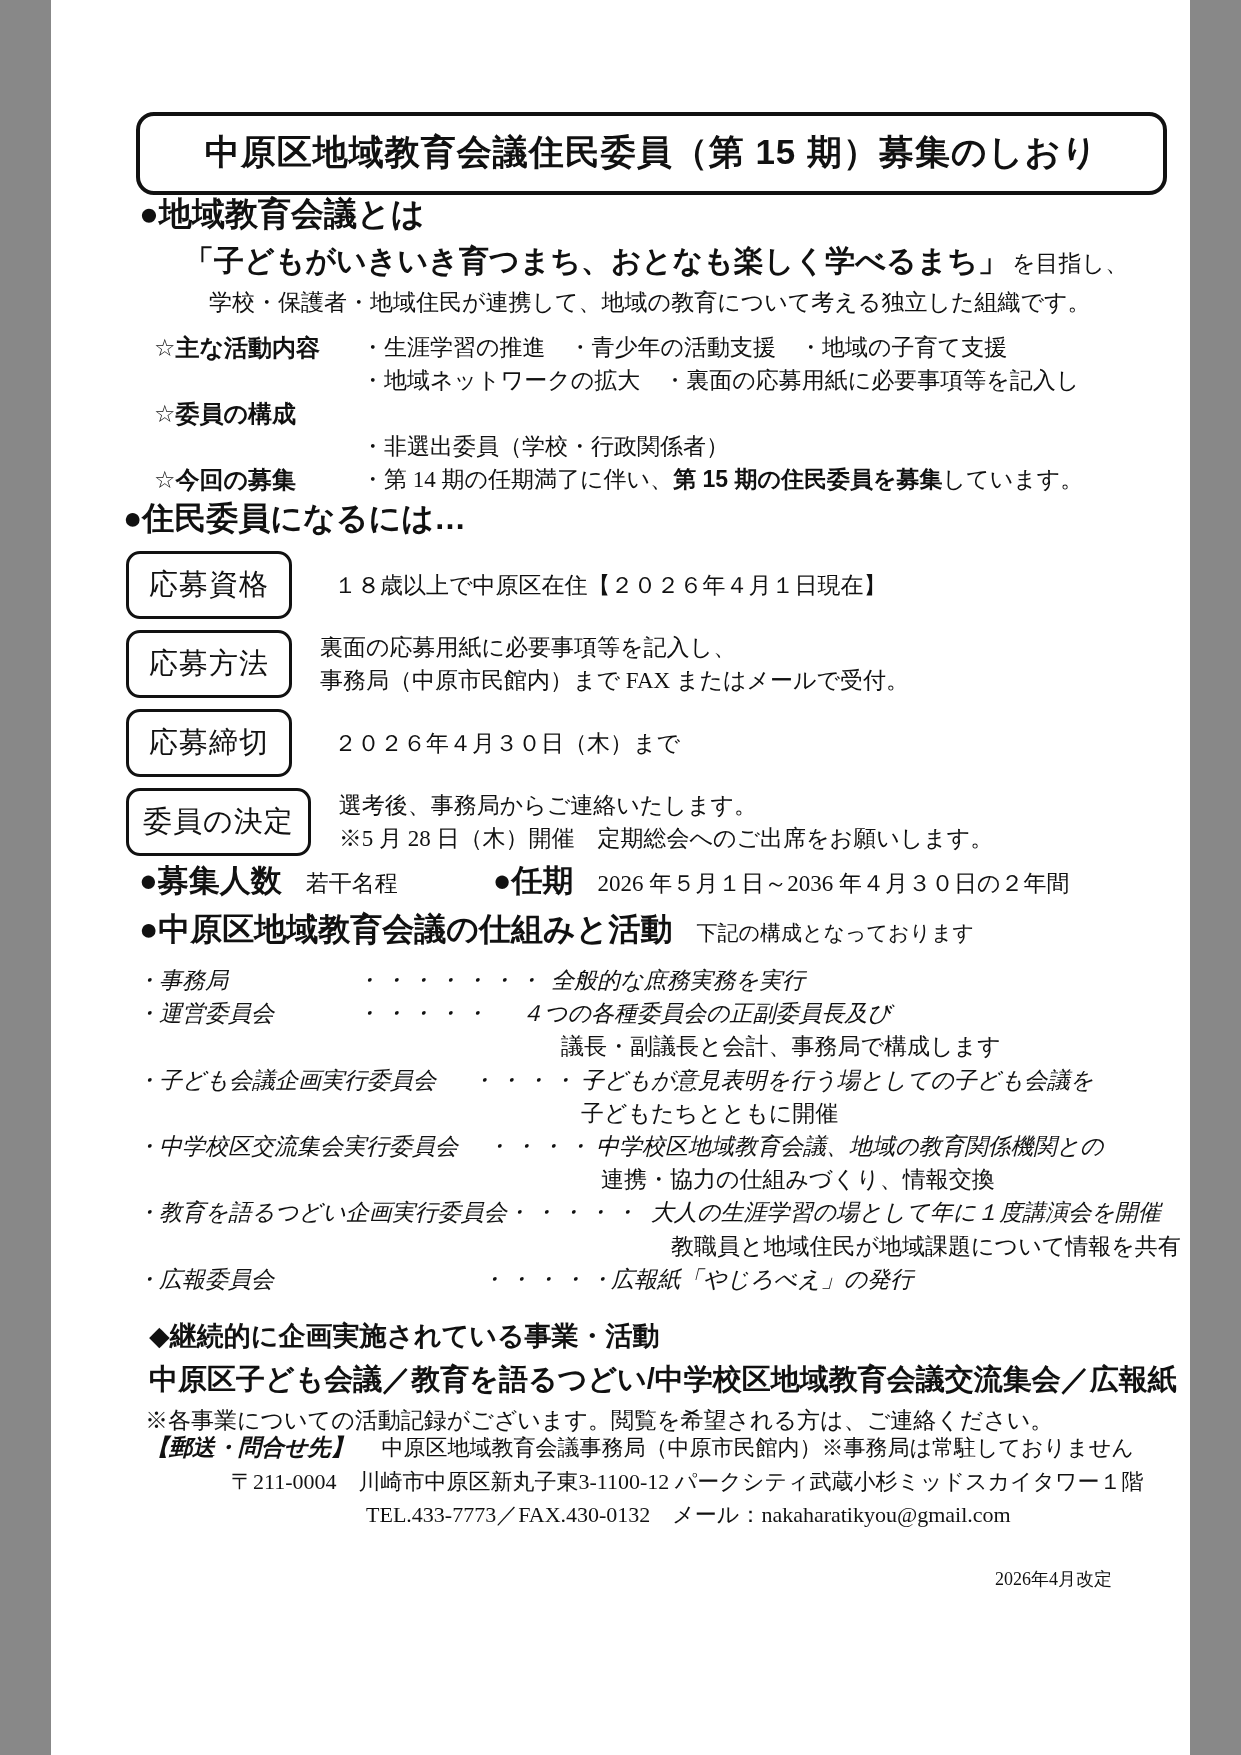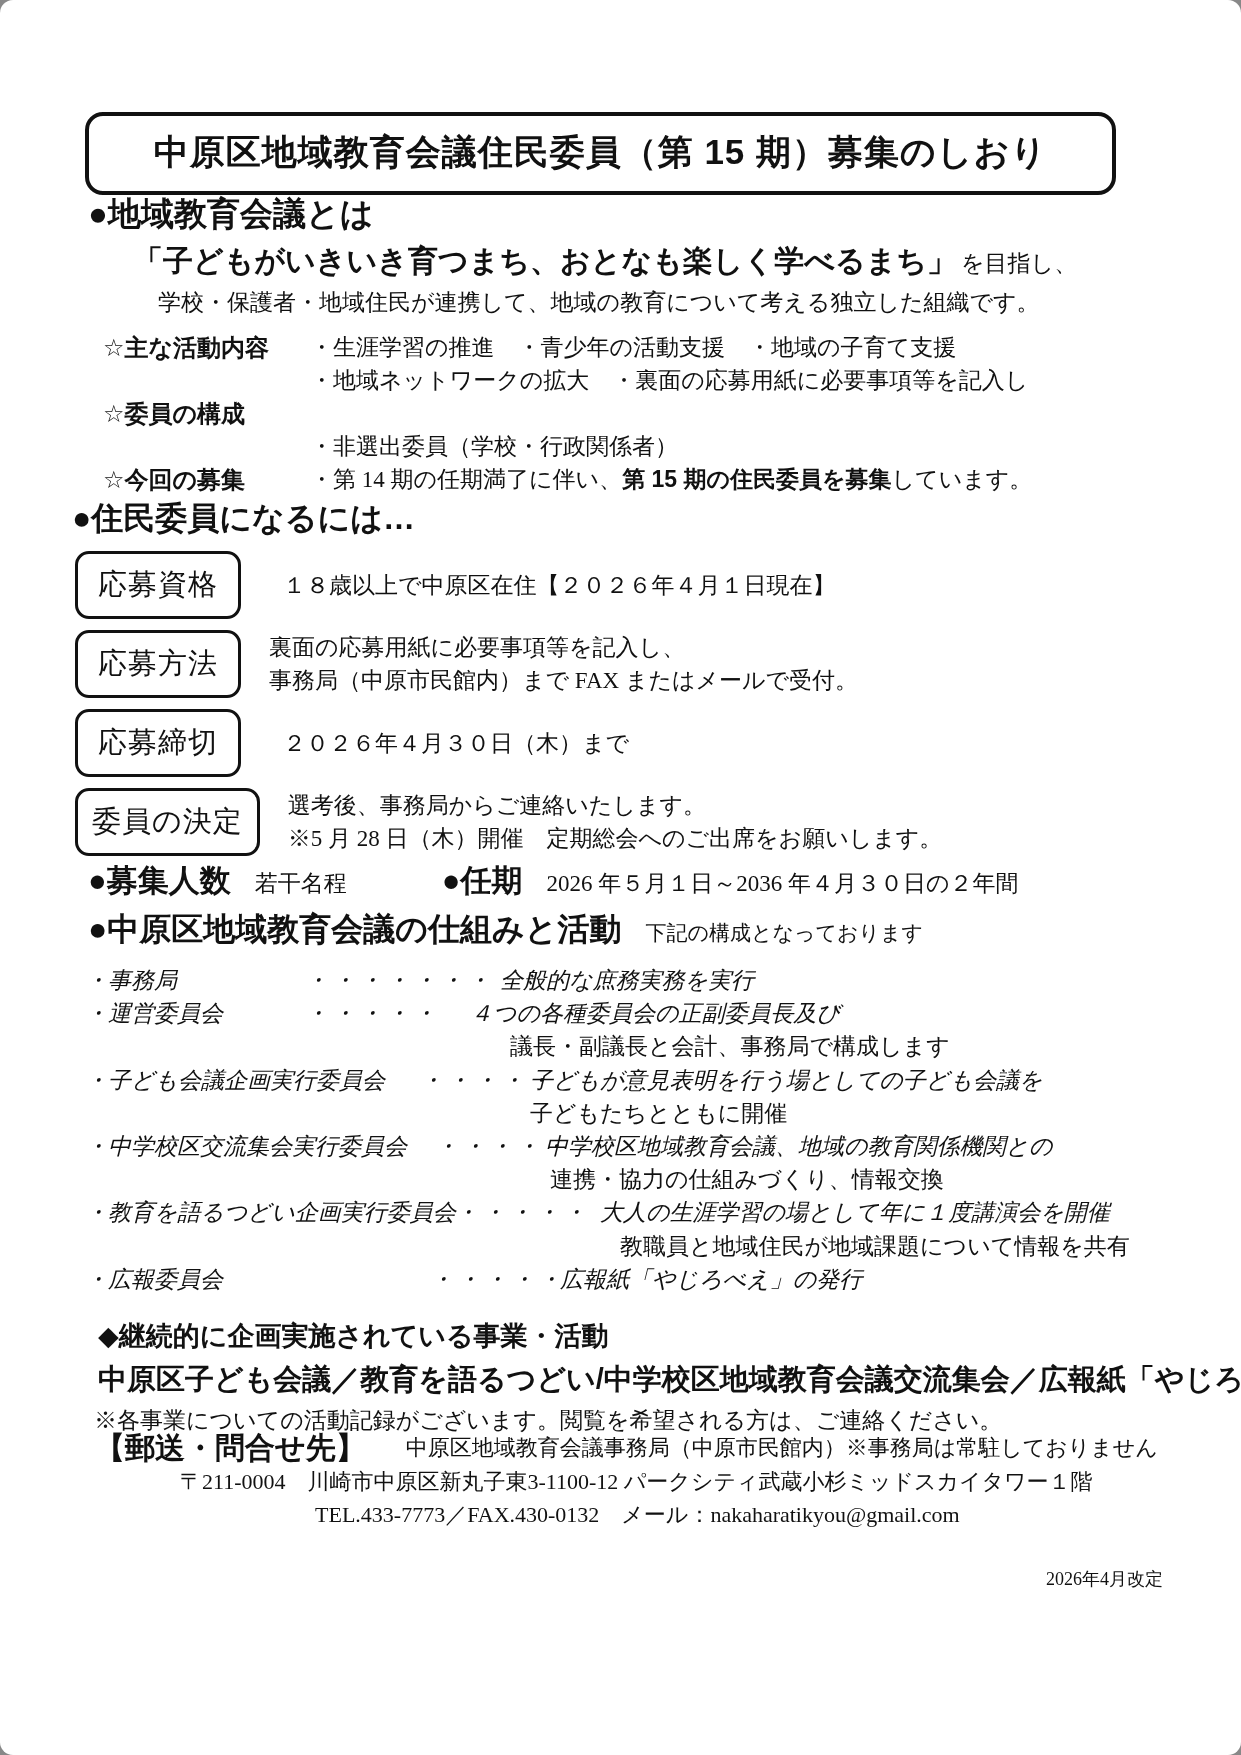--- a/index.html
+++ b/index.html
@@ -1,24 +1,23 @@
 <!DOCTYPE html>
 <html lang="ja"><head>
 <meta charset="utf-8">
 <style>
   html,body { margin:0; padding:0; background:#888; }
   .page {
     position:relative;
-    width:1241px; height:1755px;
+    width:1139px; height:1755px;
     margin:0 auto;
     background:#ffffff;
     color:#111;
     font-family:"Liberation Serif","DejaVu Serif",serif;
     overflow:hidden;
-    border-radius:13px;
   }
   .gothic { font-family:"Liberation Sans","DejaVu Sans",sans-serif; }
   .abs { position:absolute; }
 
   
   .title-box {
     left:85px; top:112px; width:1023px;
     border:4px solid #111; border-radius:18px;
     text-align:center; padding:13px 0 15px;
     font-weight:bold; font-size:35px; letter-spacing:1px;
@@ -77,22 +76,22 @@
 
   
   .ongoing { left:98px; top:1318px; white-space:nowrap; }
   .ongoing-heading { font-family:"Liberation Sans","DejaVu Sans",sans-serif; font-weight:bold; font-size:27px; }
   .ongoing-line { font-family:"Liberation Sans","DejaVu Sans",sans-serif; font-weight:bold; font-size:29px; margin-top:6px; }
   .ongoing-note { font-size:23px; margin-top:5px; margin-left:-4px; }
 
   
   .contact { left:95px; top:1432px; width:1080px; font-size:22px; line-height:32px; }
   .contact-row1 { display:flex; white-space:nowrap; }
-  .contact-label { font-weight:bold; font-size:30px; flex:none; }
-  .contact-line1 { margin-left:40px; }
+  .contact-label { font-weight:bold; font-size:23px; flex:none;font-style:italic; }
+  .contact-line1 { margin-left:28px; }
   .contact-line2 { margin-left:85px; margin-top:2px; white-space:nowrap; }
   .contact-line3 { margin-left:220px; margin-top:1px; white-space:nowrap; }
 
   
   .revision { top:1567px; right:78px; font-size:18px; }
 </style>
 </head>
 <body>
 
 <div class="page">

